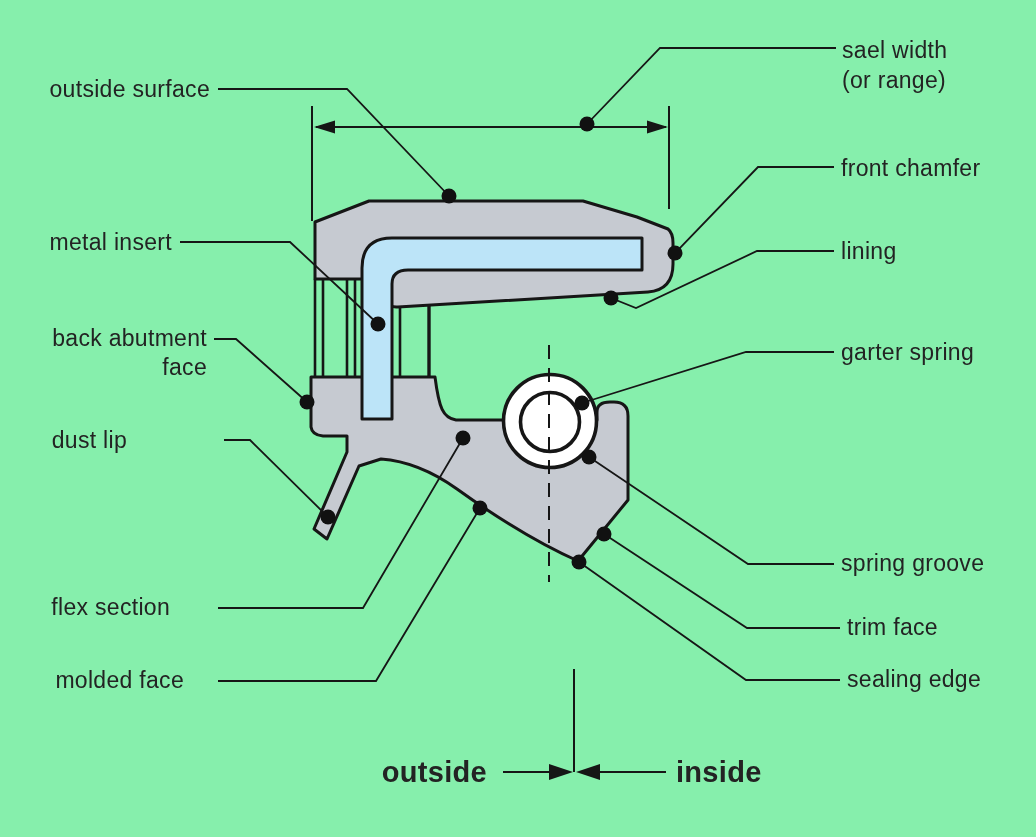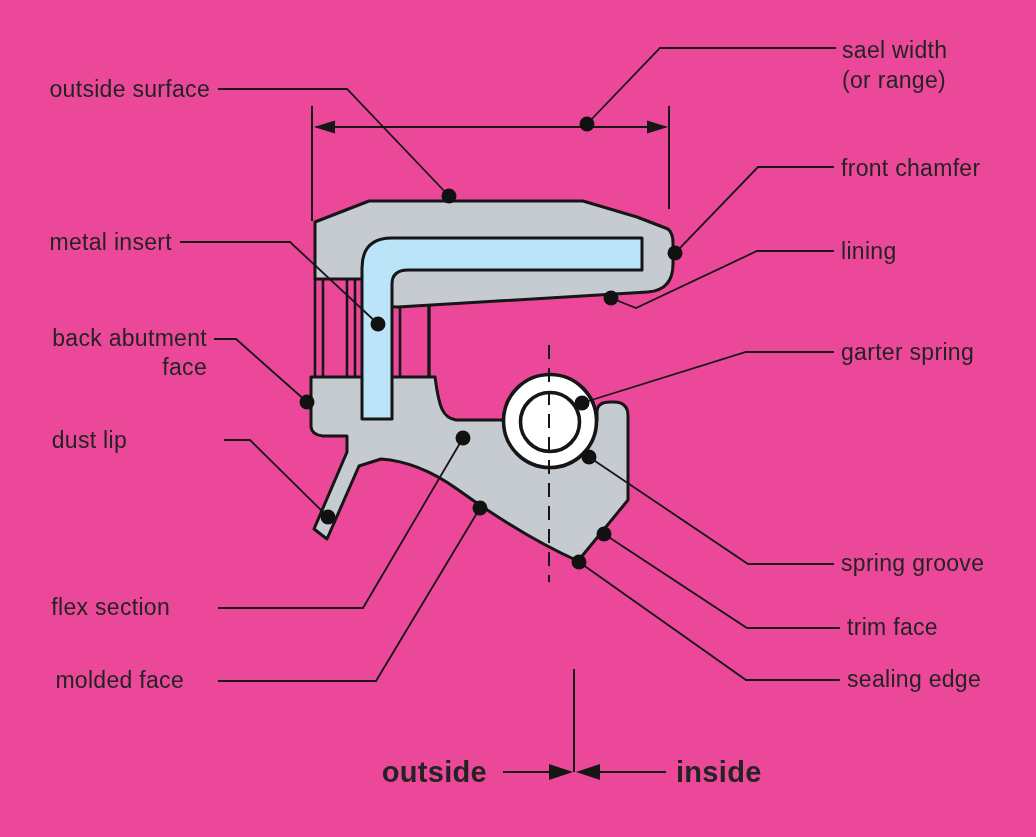--- a/index.html
+++ b/index.html
@@ -4,21 +4,21 @@
 <style>
   html, body {
     margin: 0;
     padding: 0;
     background: #ffffff;
   }
   .stage {
     position: relative;
     width: 1036px;
     height: 837px;
-    background: #ec4899;
+    background: #86efac;
     font-family: "Liberation Sans", sans-serif;
     overflow: hidden;
   }
   svg { display: block; }
 
   .lbl {
     font-family: "Liberation Sans", sans-serif;
     font-size: 23px;
     letter-spacing: 0.3px;
     fill: #232323;

